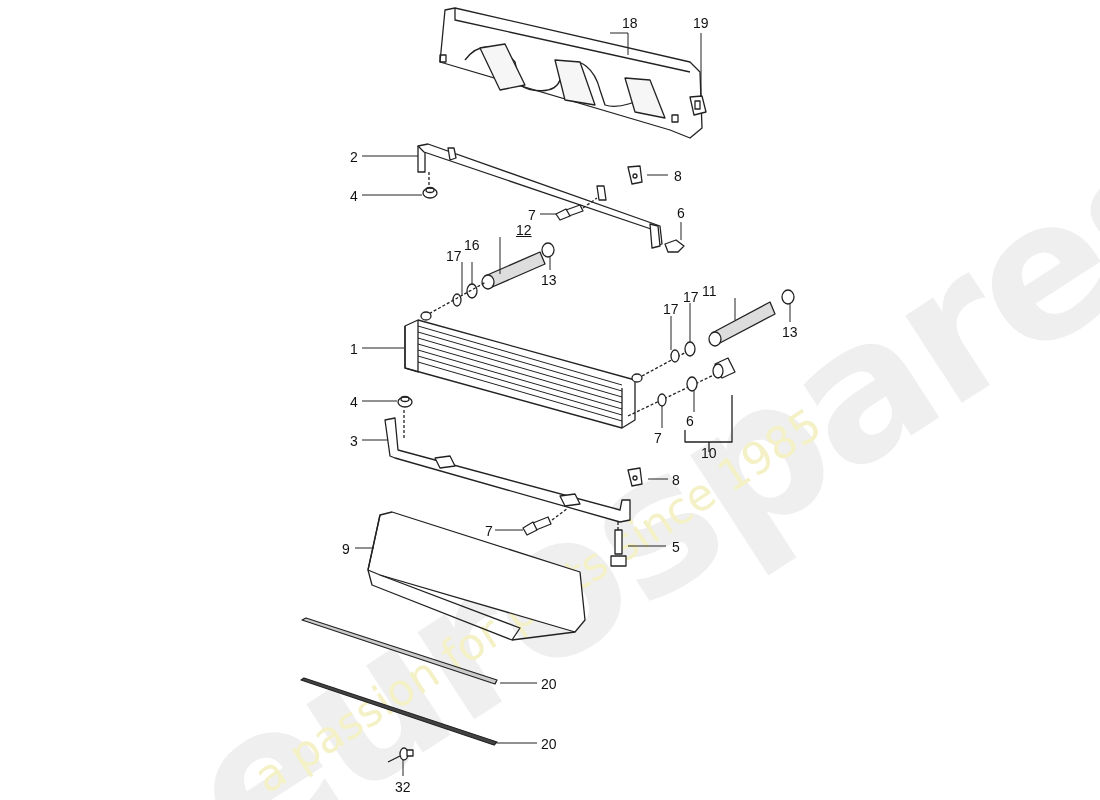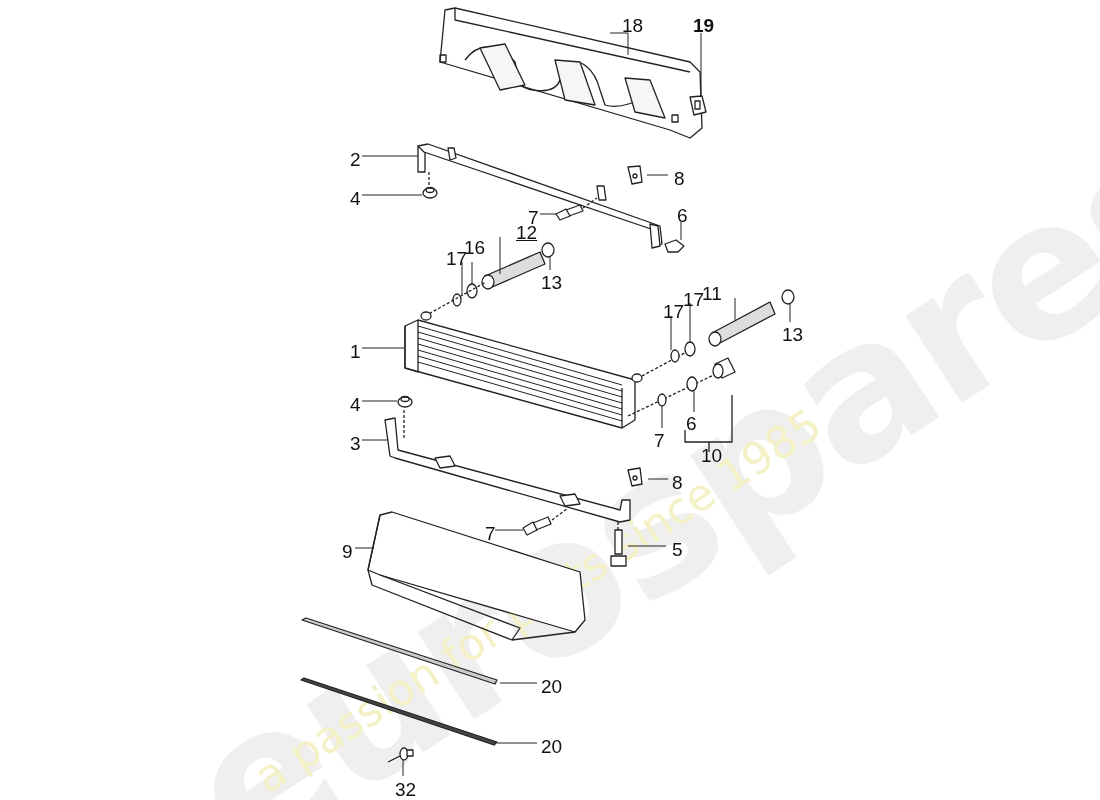--- a/index.html
+++ b/index.html
@@ -1,20 +1,20 @@
 <!DOCTYPE html>
 <html><head>
 <meta charset="utf-8">
 <style>
   html, body { margin:0; padding:0; background:#ffffff; }
   body { width:1100px; height:800px; position:relative; overflow:hidden; font-family:"Liberation Sans", sans-serif; }
   #stage { position:absolute; left:0; top:0; width:1100px; height:800px; }
   .wm-text { position:absolute; color:#f4f1c6; font-size:44px; font-family:"DejaVu Sans", sans-serif; transform-origin:left top; white-space:nowrap; }
   .wm-brand { position:absolute; color:#efefef; font-size:190px; font-weight:bold; font-family:"DejaVu Sans", sans-serif; transform-origin:left top; white-space:nowrap; letter-spacing:-4px; }
-  .callout { position:absolute; font-size:19px; color:#111; line-height:1; }
+  .callout { position:absolute; font-size:14px; color:#111; line-height:1; }
 </style>
 </head>
 <body>
 
 <div id="stage">
 
   <div class="wm-brand" style="left:150px; top:720px; transform:rotate(-33deg);">eurospares</div>
   <div class="wm-text" style="left:245px; top:760px; transform:rotate(-33deg);">a passion for parts since 1985</div>
 
   <svg width="1100" height="800" viewBox="0 0 1100 800" style="position:absolute;left:0;top:0;">
@@ -190,21 +190,21 @@
       <line x1="495" y1="530" x2="523" y2="530"></line>
       <line x1="628" y1="546" x2="666" y2="546"></line>
       <line x1="355" y1="548" x2="374" y2="548"></line>
       <line x1="500" y1="683" x2="537" y2="683"></line>
       <line x1="497" y1="743" x2="537" y2="743"></line>
       <line x1="403" y1="760" x2="403" y2="776"></line>
     </g>
   </svg>
 
   <span class="callout" style="left:622px;top:16px;">18</span>
-  <span class="callout" style="left:693px;top:16px;font-weight:bold;">19</span>
+  <span class="callout" style="left:693px;top:16px;">19</span>
   <span class="callout" style="left:350px;top:150px;">2</span>
   <span class="callout" style="left:350px;top:189px;">4</span>
   <span class="callout" style="left:674px;top:169px;">8</span>
   <span class="callout" style="left:528px;top:208px;">7</span>
   <span class="callout" style="left:677px;top:206px;">6</span>
   <span class="callout" style="left:446px;top:249px;">17</span>
   <span class="callout" style="left:464px;top:238px;">16</span>
   <span class="callout" style="left:516px;top:223px;text-decoration:underline;">12</span>
   <span class="callout" style="left:541px;top:273px;">13</span>
   <span class="callout" style="left:350px;top:342px;">1</span>

